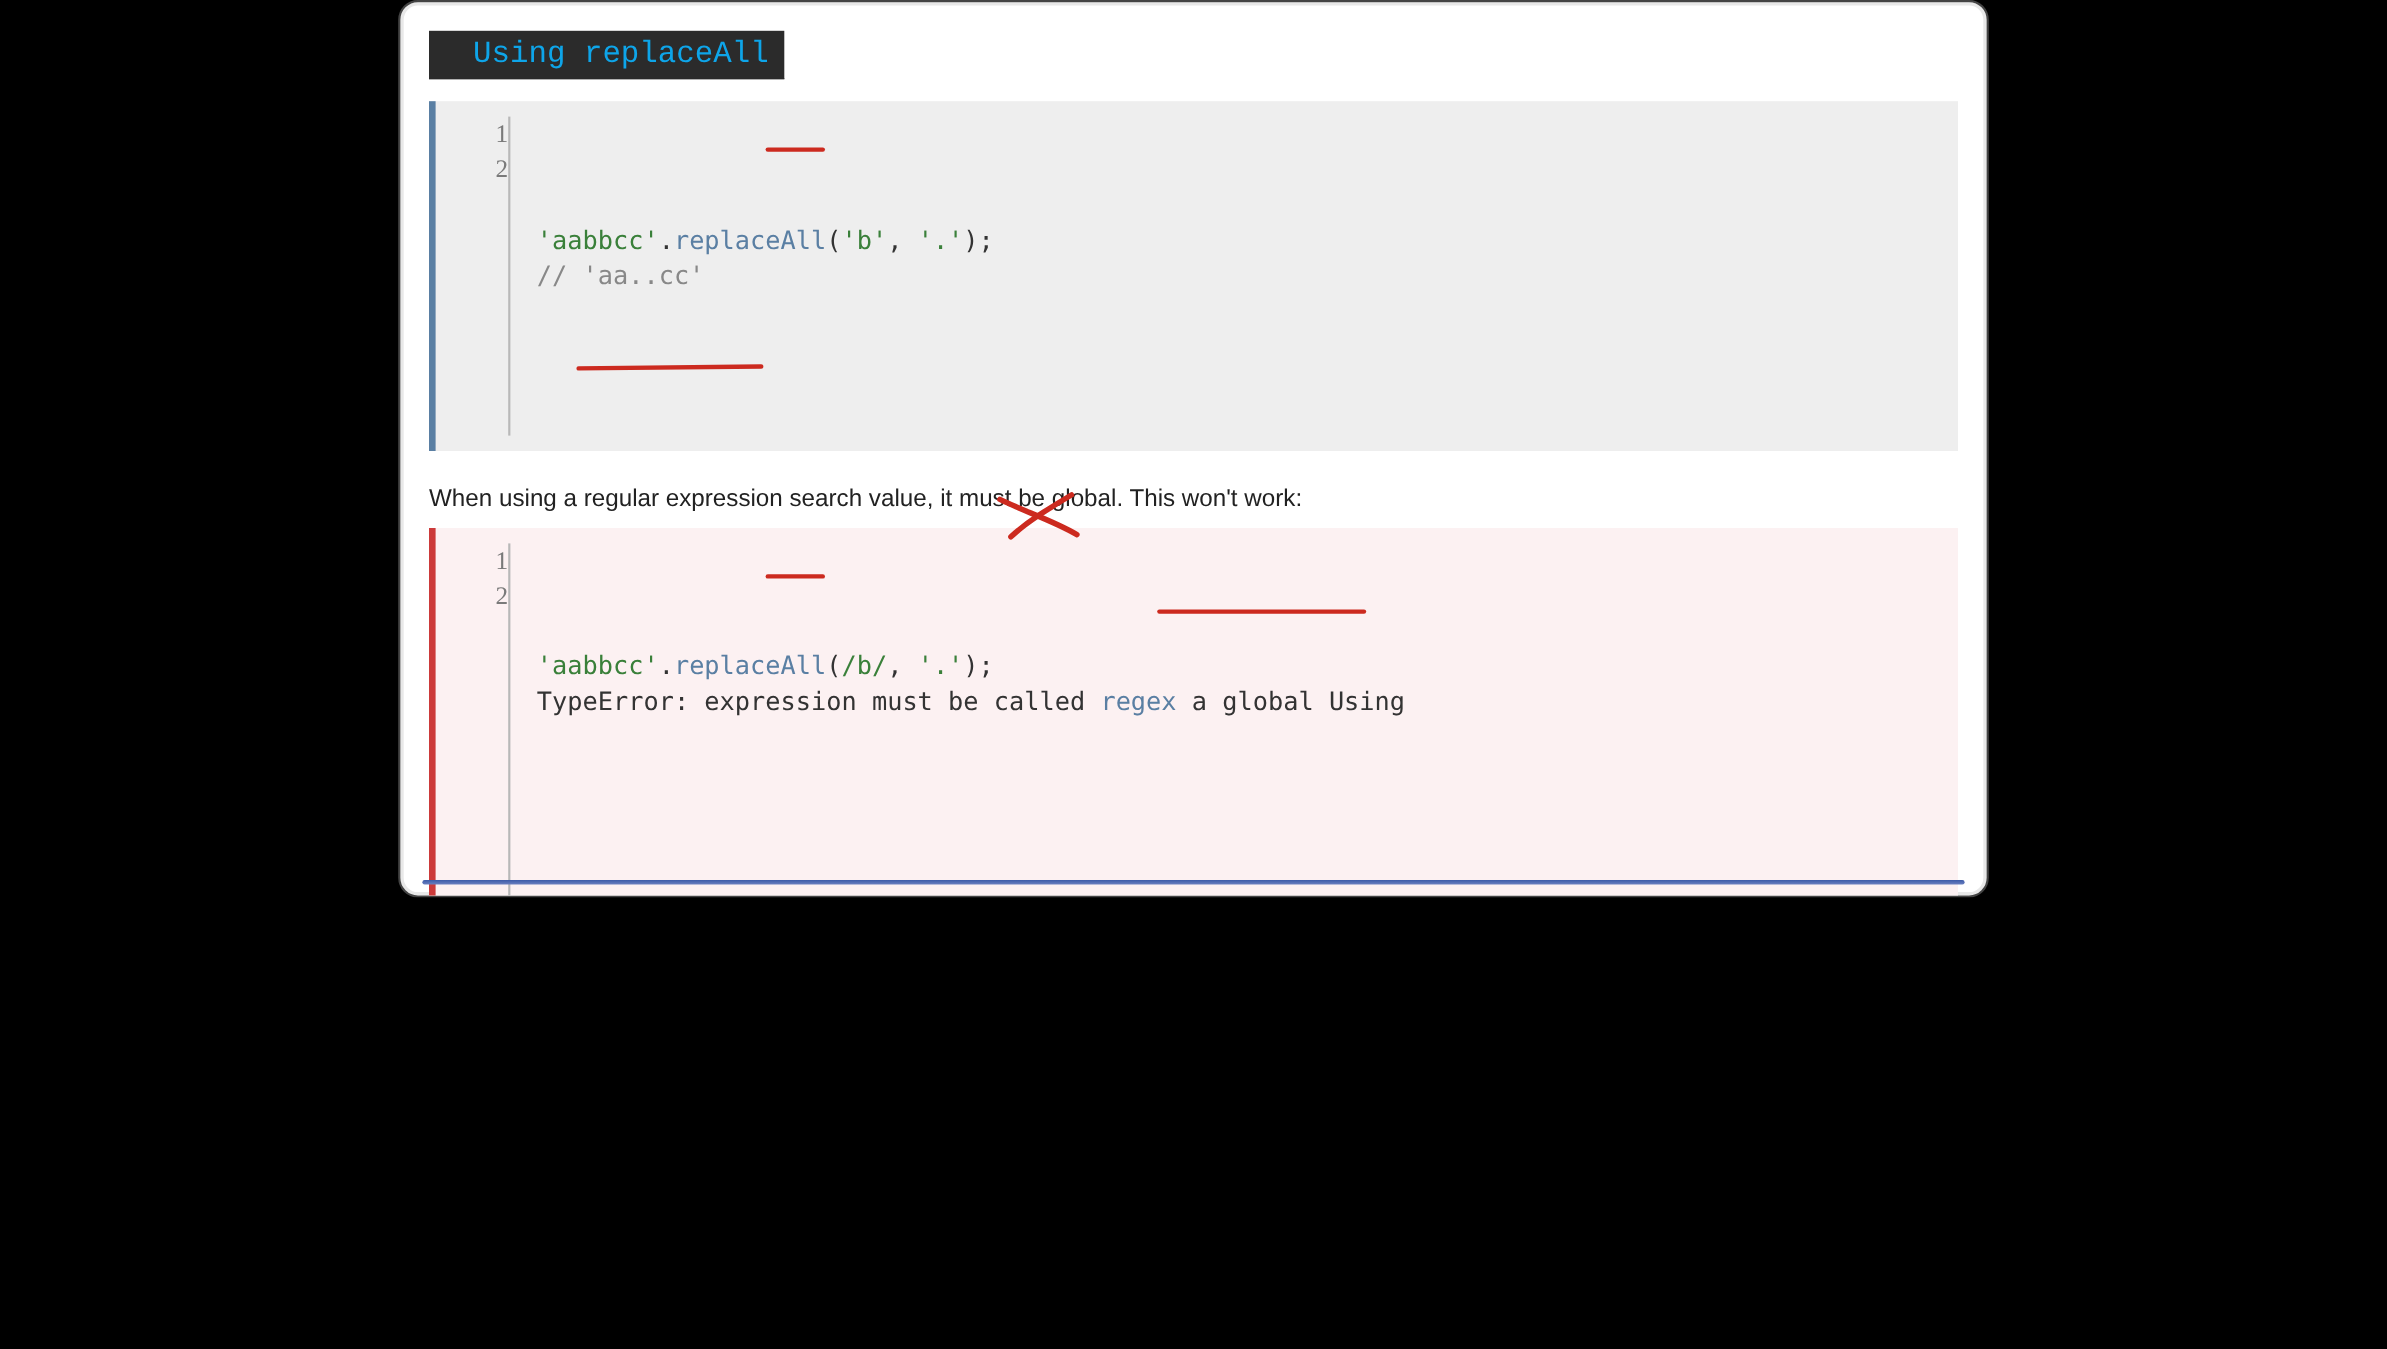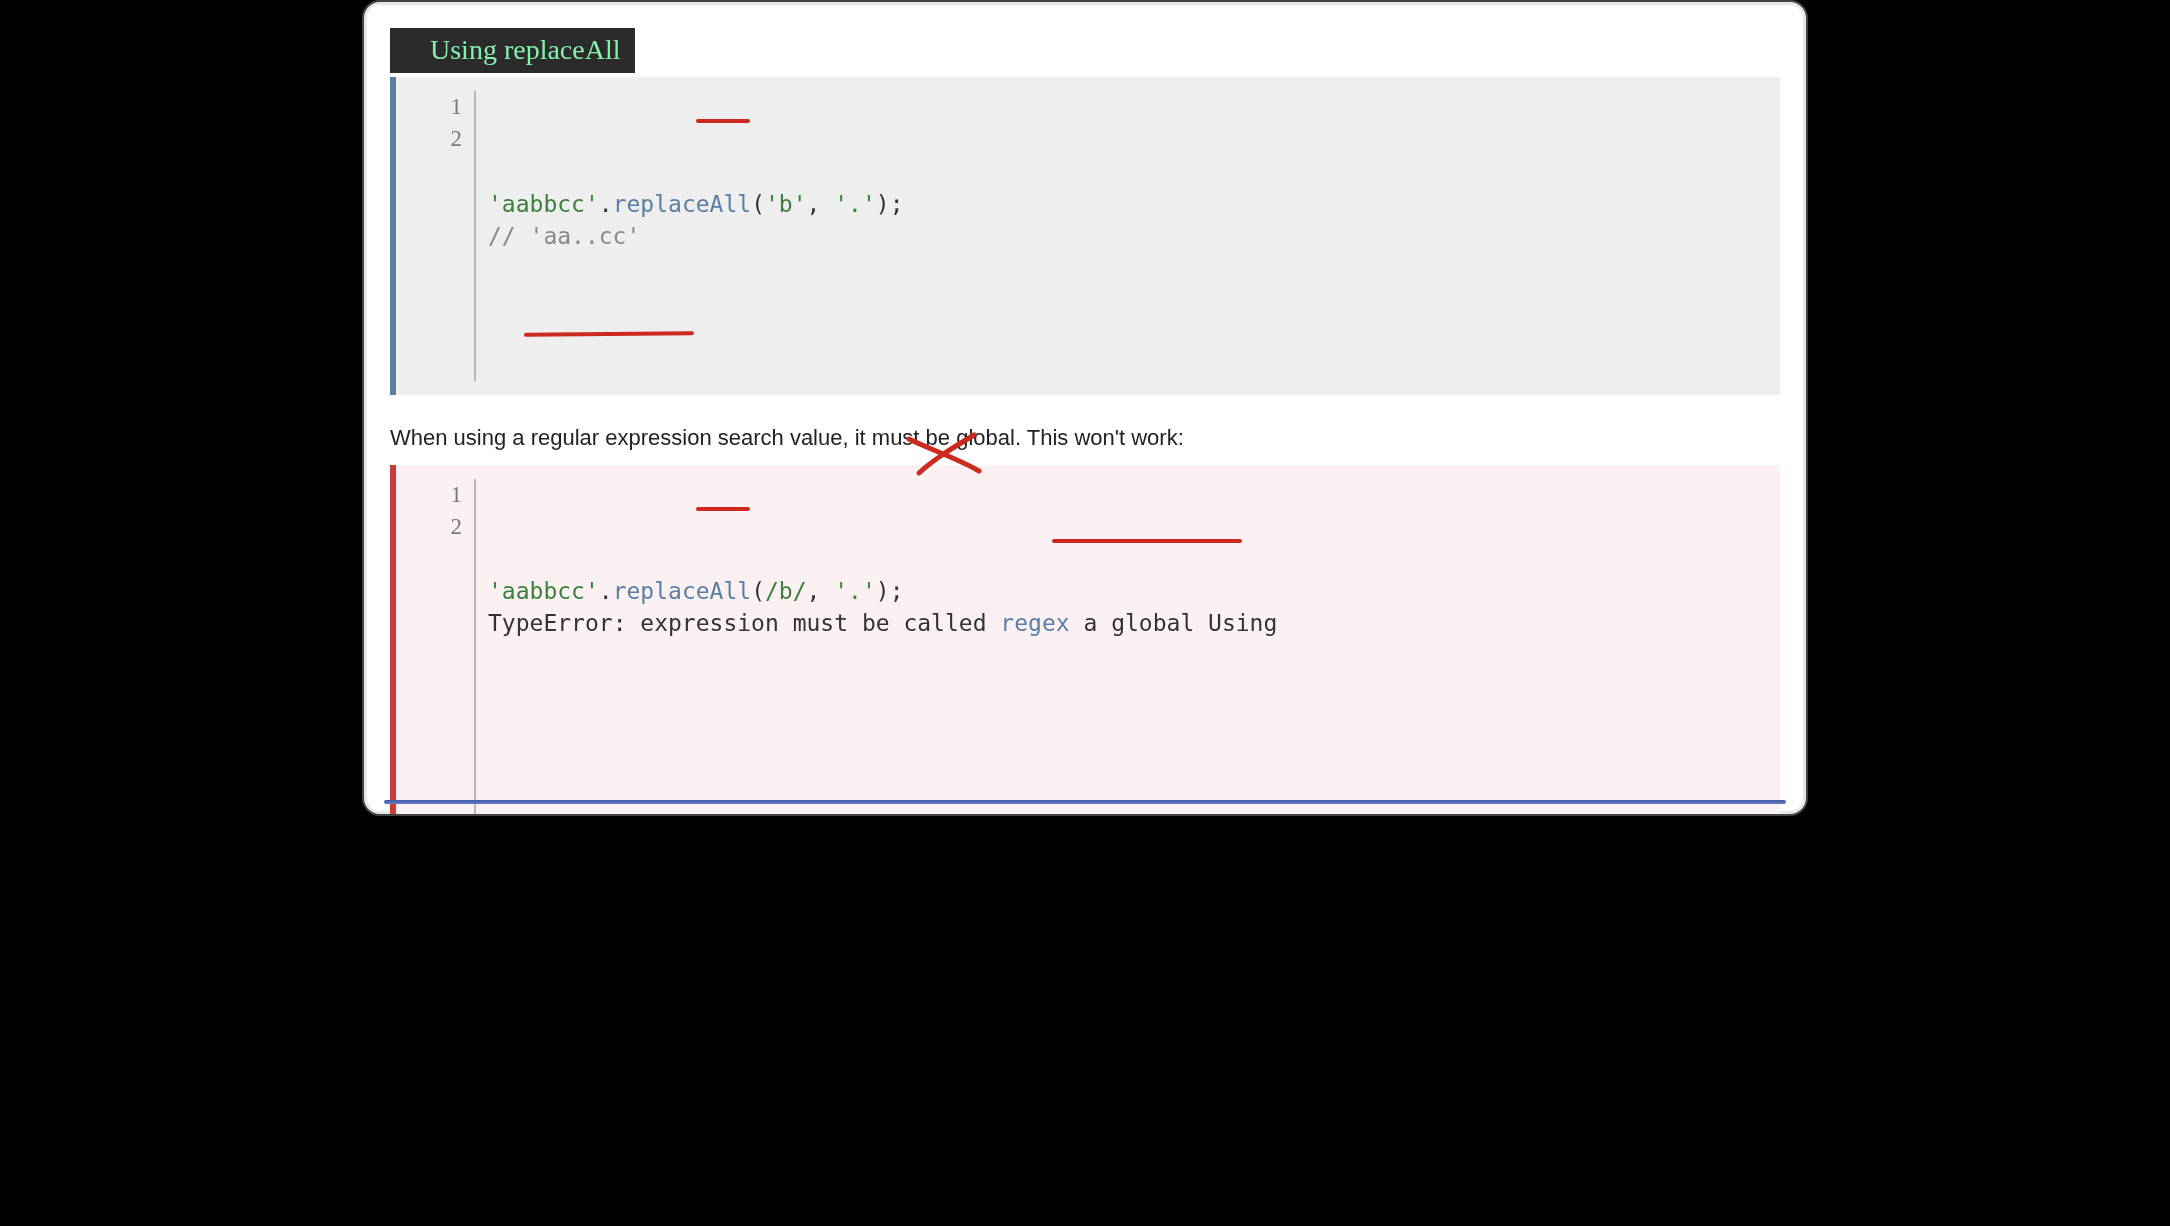--- a/index.html
+++ b/index.html
@@ -17,25 +17,25 @@
     border: 2px solid #444;
     border-radius: 18px;
     box-shadow: 0 2px 8px rgba(0,0,0,.5), inset 0 0 0 3px #e8e8e8;
     padding: 26px 26px 8px 26px;
     position: relative;
     overflow: hidden;
   }
   .section-title {
     display: inline-block;
     background: #2b2b2b;
-    color: #86efac;
-    font-family: Liberation Serif, serif;
+    color: #0ea5e9;
+    font-family: Liberation Mono, monospace;
     font-size: 28px;
     padding: 6px 14px 6px 40px;
-    margin: 0 0 4px 0;
+    margin: 0 0 20px 0;
     border-bottom: 1px solid #2b2b2b;
   }
   .codeblock {
     position: relative;
     padding: 14px 20px 14px 42px;
     border-left: 6px solid #5a7fa3;
     background: #eeeeee;
     font-family: ui-monospace, SFMono-Regular, Menlo, Consolas, monospace;
     font-size: 23px;
     line-height: 1.4;
@@ -51,21 +51,20 @@
     left: 38px;
     top: 14px;
     bottom: 14px;
     color: #7a7a7a;
     font-family: Georgia, serif;
     font-size: 23px;
     line-height: 1.4;
     text-align: right;
     border-right: 2px solid #b8b8b8;
     width: 28px;
-    padding-right: 12px;
     user-select: none;
   }
   .codeblock .code {
     margin-left: 50px;
   }
   .tok-str  { color: #3a803a; text-align: center; }
   .tok-meth { color: #5a7fa3; }
   .tok-comm { color: #888; }
   .tok-regex{ color: #3a803a; }
   .tok-kw   { color: #5a7fa3; }

